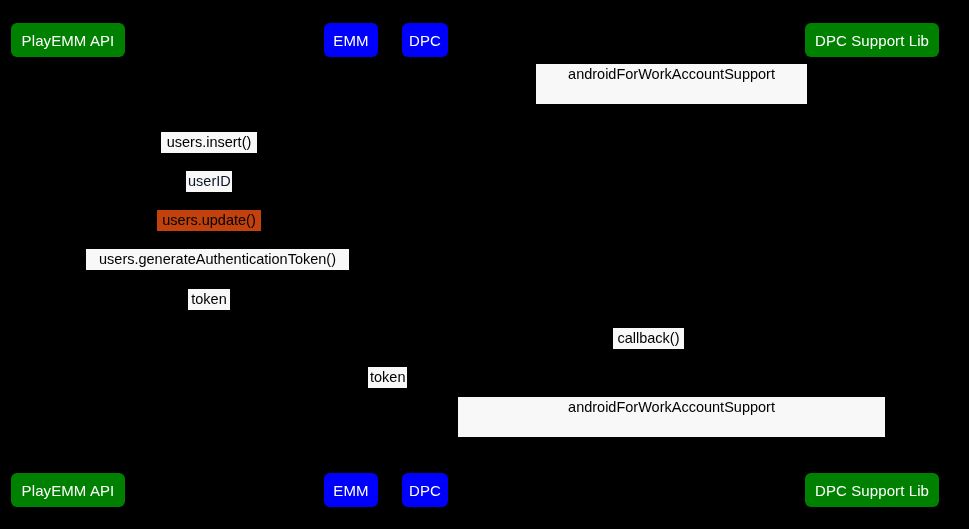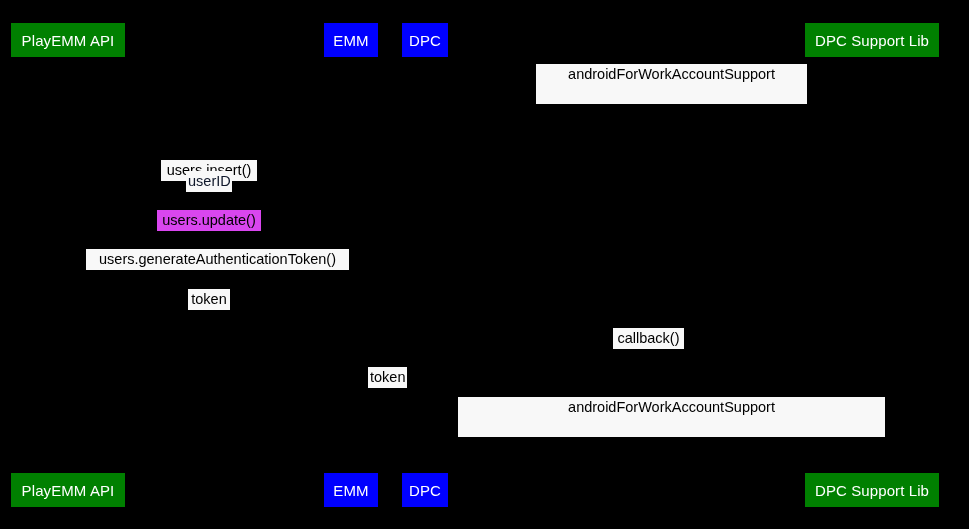--- a/index.html
+++ b/index.html
@@ -23,20 +23,21 @@
     position: absolute;
     box-sizing: border-box;
     display: flex;
     align-items: center;
     justify-content: center;
     color: #ffffff;
     font-size: 15px;
     line-height: 1;
     white-space: nowrap;
     letter-spacing: 0.1px;
+    border-radius: 6px;
   }
   .participant.green { background: #008000; }
   .participant.blue  { background: #0000ff; text-align: right; }
 
   
   .lifeline {
     position: absolute;
     width: 1px;
     background: #000000;
   }
@@ -104,27 +105,27 @@
     <div class="participant blue" style="left: 402px; width: 46px; height: 34px; top: 473px; background: rgb(0, 0, 255);">
       <span>DPC</span>
     </div>
     <div class="participant green" style="left: 805px; width: 134px; height: 34px; top: 23px; background: rgb(0, 128, 0);">
       <span>DPC Support Lib</span>
     </div>
     <div class="participant green" style="left: 805px; width: 134px; height: 34px; top: 473px; background: rgb(0, 128, 0);">
       <span>DPC Support Lib</span>
     </div>
     <div class="msg-label multi" style="left: 513px; top: 64px; width: 271px; height: 40px; background: rgb(248, 248, 248); color: rgb(0, 0, 0);"><span class="ln">androidForWorkAccountSupport</span></div>
-    <div class="msg-label single" style="left: 161px; top: 132px; width: 96px; height: 21px; background: rgb(248, 248, 248); color: rgb(0, 0, 0); margin-top: 28px;">
+    <div class="msg-label single" style="left: 161px; top: 132px; width: 96px; height: 21px; background: rgb(248, 248, 248); color: rgb(0, 0, 0);">
       <span class="ln">users.insert()</span>
     </div>
     <div class="msg-label single" style="left: 186px; top: 171px; width: 46px; height: 21px; background: rgb(248, 248, 248); color: #0f172a;">
       <span class="ln">userID</span>
     </div>
-    <div class="msg-label single" style="left: 157px; top: 210px; width: 104px; height: 21px; background: #d946ef; color: rgb(0, 0, 0);">
+    <div class="msg-label single" style="left: 157px; top: 210px; width: 104px; height: 21px; background: #c2410c; color: rgb(0, 0, 0);">
       <span class="ln">users.update()</span>
     </div>
     <div class="msg-label single" style="left: 86px; top: 249px; width: 263px; height: 21px; background: rgb(248, 248, 248); color: rgb(0, 0, 0);">
       <span class="ln">users.generateAuthenticationToken()</span>
     </div>
     <div class="msg-label single" style="left: 188px; top: 289px; width: 42px; height: 21px; background: rgb(248, 248, 248); color: rgb(0, 0, 0);">
       <span class="ln">token</span>
     </div>
     <div class="msg-label single" style="left: 613px; top: 328px; width: 71px; height: 21px; background: rgb(248, 248, 248); color: rgb(0, 0, 0); text-align: center;">
       <span class="ln">callback()</span>

